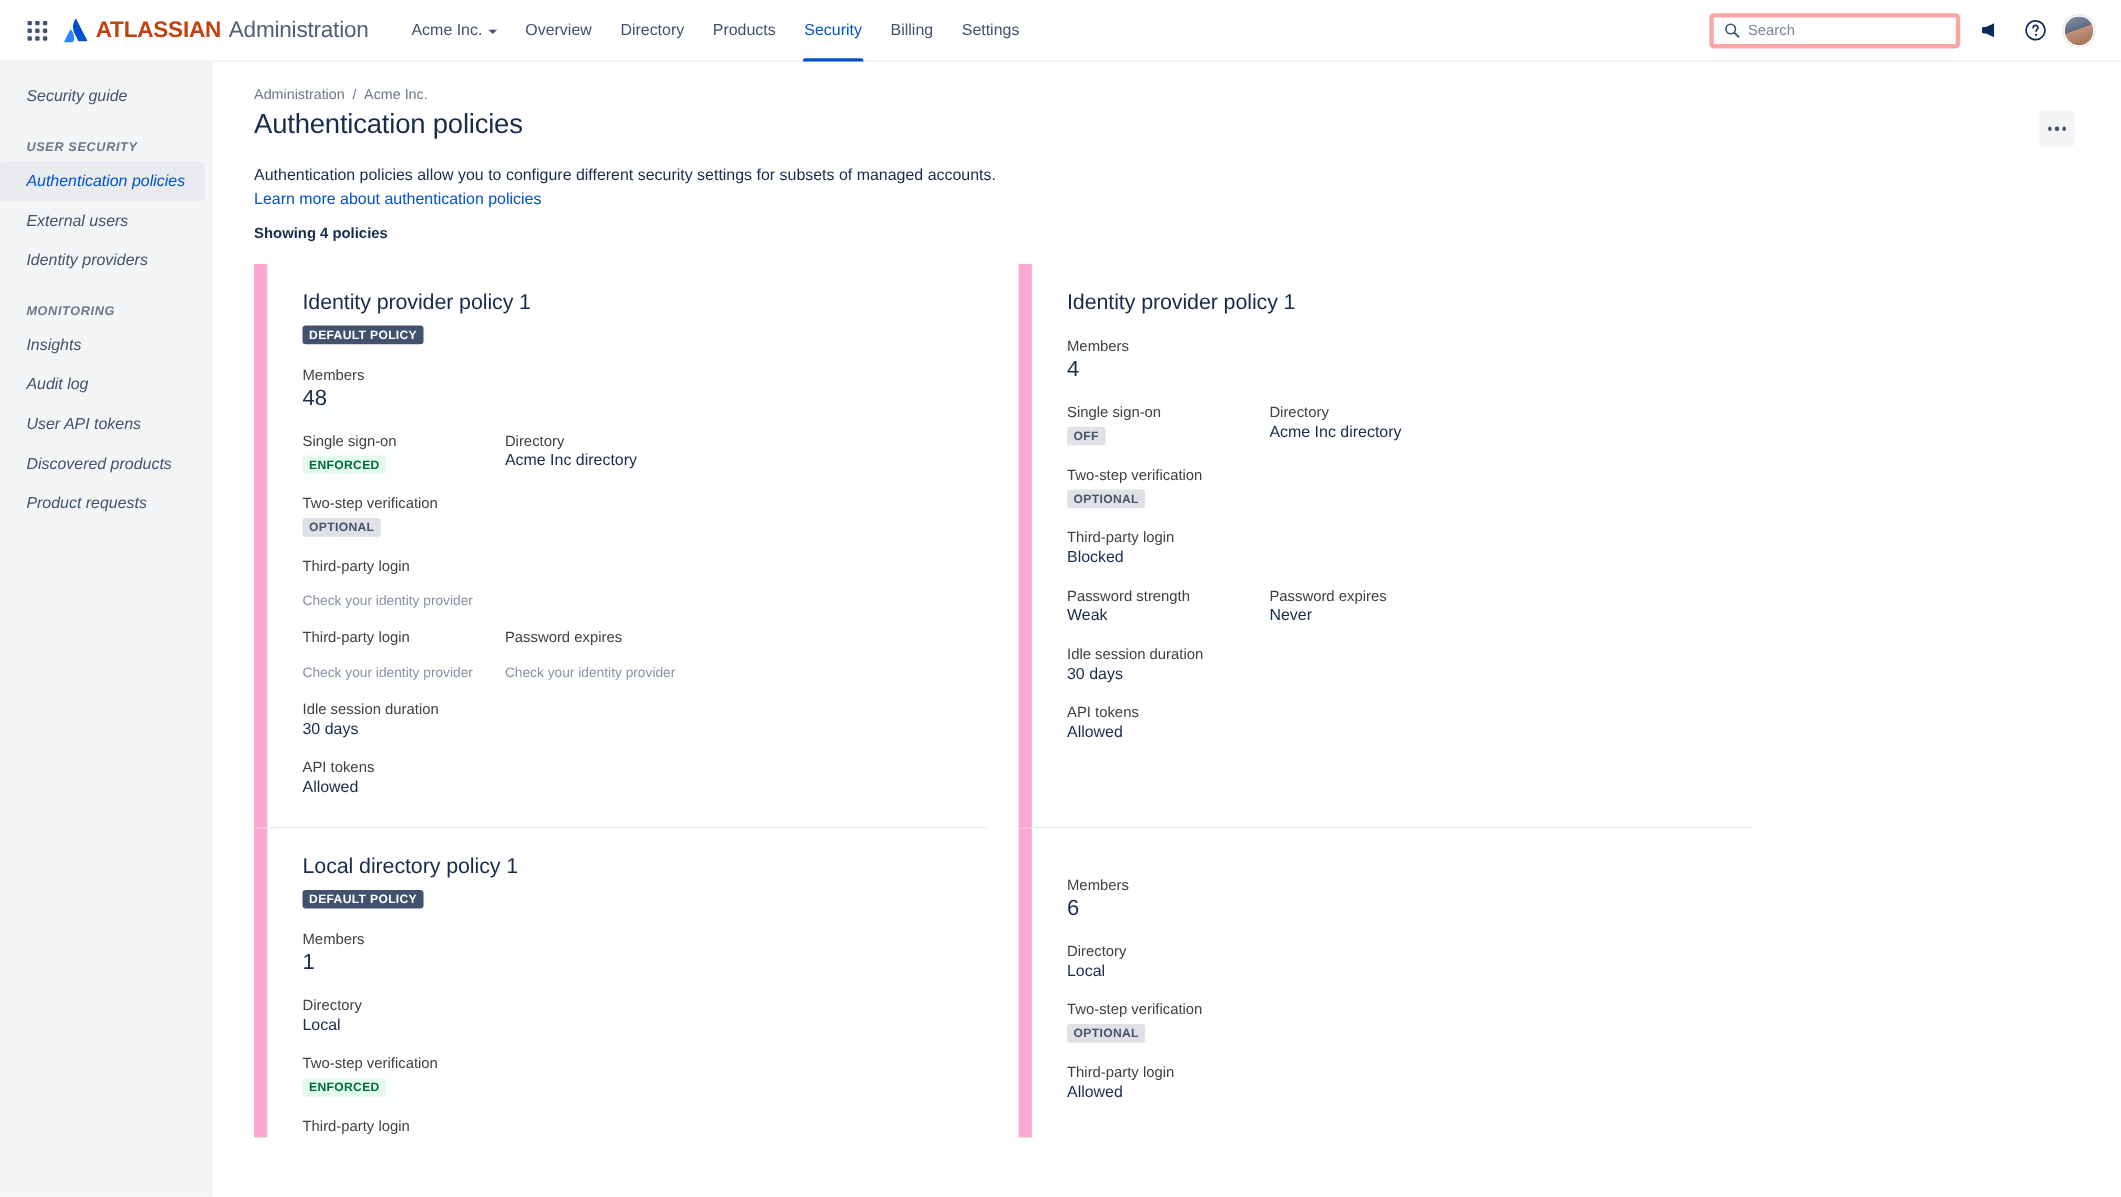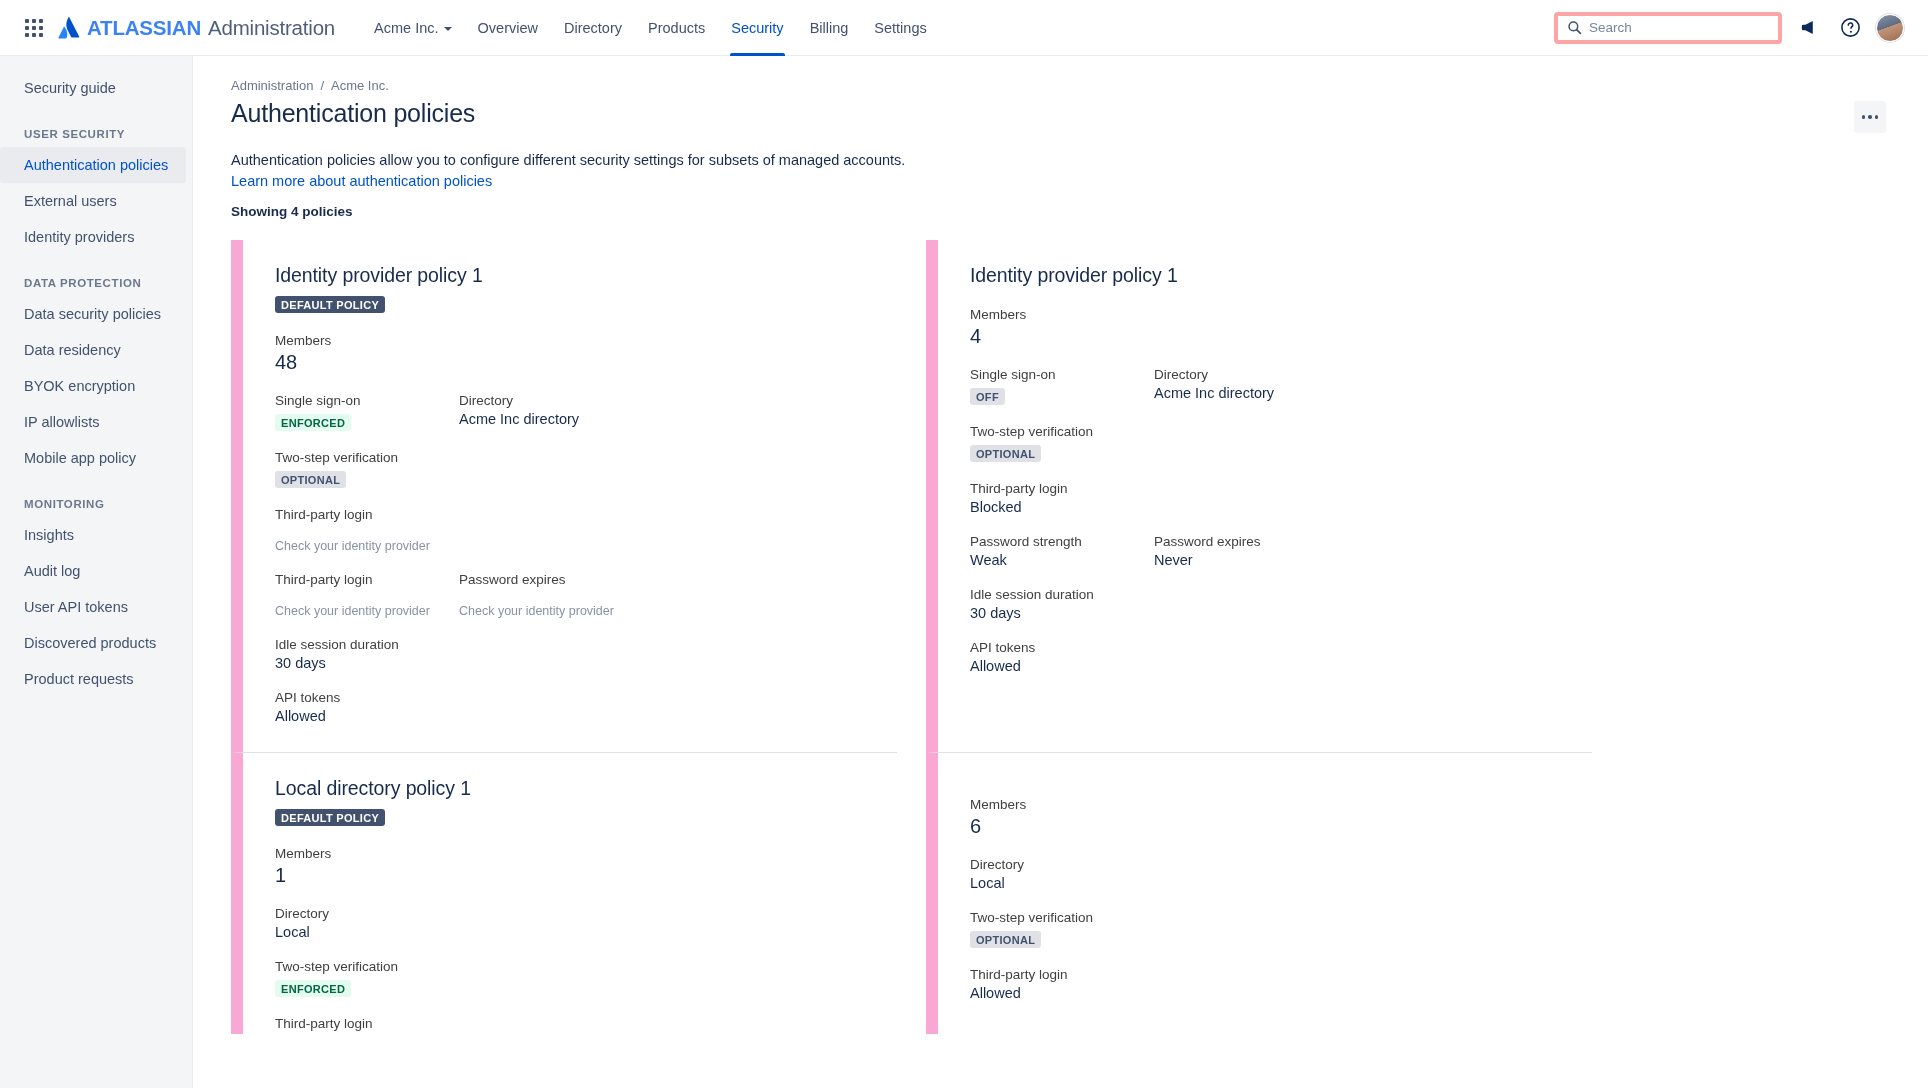--- a/index.html
+++ b/index.html
@@ -28,21 +28,21 @@
     margin-right: 8px;
   }
   #appswitcher .grid {
     display: grid; grid-template-columns: repeat(3, 4px);
     grid-template-rows: repeat(3, 4px); gap: 3px;
   }
   #appswitcher .grid i { display:block; width:4px; height:4px; background:#42526E; border-radius:1px; }
 
   .brand { display: flex; align-items: center; gap: 7px; margin-right: 26px; }
   .brand-logo { width: 22px; height: 22px; flex: none; }
-  .brand-bold { font-size: 20.5px; font-weight: 700; color: #3b82f6; letter-spacing: -0.2px; }
+  .brand-bold { font-size: 20.5px; font-weight: 700; color: #c2410c; letter-spacing: -0.2px; }
   .brand-light { font-size: 20.5px; font-weight: 400; color: #505F79; letter-spacing: -0.2px; }
 
   .navitems { display: flex; align-items: center; height: 56px; gap: 0; }
   .navitem {
     position: relative;
     font-size: 14.5px; color: #42526E;
     padding: 0 13px; height: 56px;
     display: flex; align-items: center; gap: 5px;
     cursor: pointer; white-space: nowrap;
   }
@@ -70,20 +70,21 @@
     overflow:hidden;
   }
 
   
   #sidebar {
     position: absolute; top: 56px; left: 0;
     width: 193px; height: 1032px;
     background: #F4F5F7;
     border-right: 1px solid #EBECF0;
     padding-top: 14px;
+    font-style: italic;
   }
   .side-link {
     height: 36px; display: flex; align-items: center;
     padding: 0 12px 0 24px;
     font-size: 14.5px; color: #42526E; cursor: pointer;
     margin: 0 6px 0 0; border-radius: 3px;
   }
   .side-link.selected { background: #E9EBEF; color: #0052CC; font-weight: 400; }
   .side-heading {
     font-size: 11.5px; font-weight: 700; letter-spacing: 0.6px;
@@ -262,38 +263,20 @@
           <span>Authentication policies</span>
         </div>
         <div class="side-link">
           <span>External users</span>
         </div>
         <div class="side-link">
           <span>Identity providers</span>
         </div>
       </div>
       <div class="side-group">
-        <div class="side-heading">DATA PROTECTION</div>
-        <div class="side-link">
-          <span>Data security policies</span>
-        </div>
-        <div class="side-link">
-          <span>Data residency</span>
-        </div>
-        <div class="side-link">
-          <span>BYOK encryption</span>
-        </div>
-        <div class="side-link">
-          <span>IP allowlists</span>
-        </div>
-        <div class="side-link">
-          <span>Mobile app policy</span>
-        </div>
-      </div>
-      <div class="side-group">
         <div class="side-heading">MONITORING</div>
         <div class="side-link">
           <span>Insights</span>
         </div>
         <div class="side-link">
           <span>Audit log</span>
         </div>
         <div class="side-link">
           <span>User API tokens</span>
         </div>

